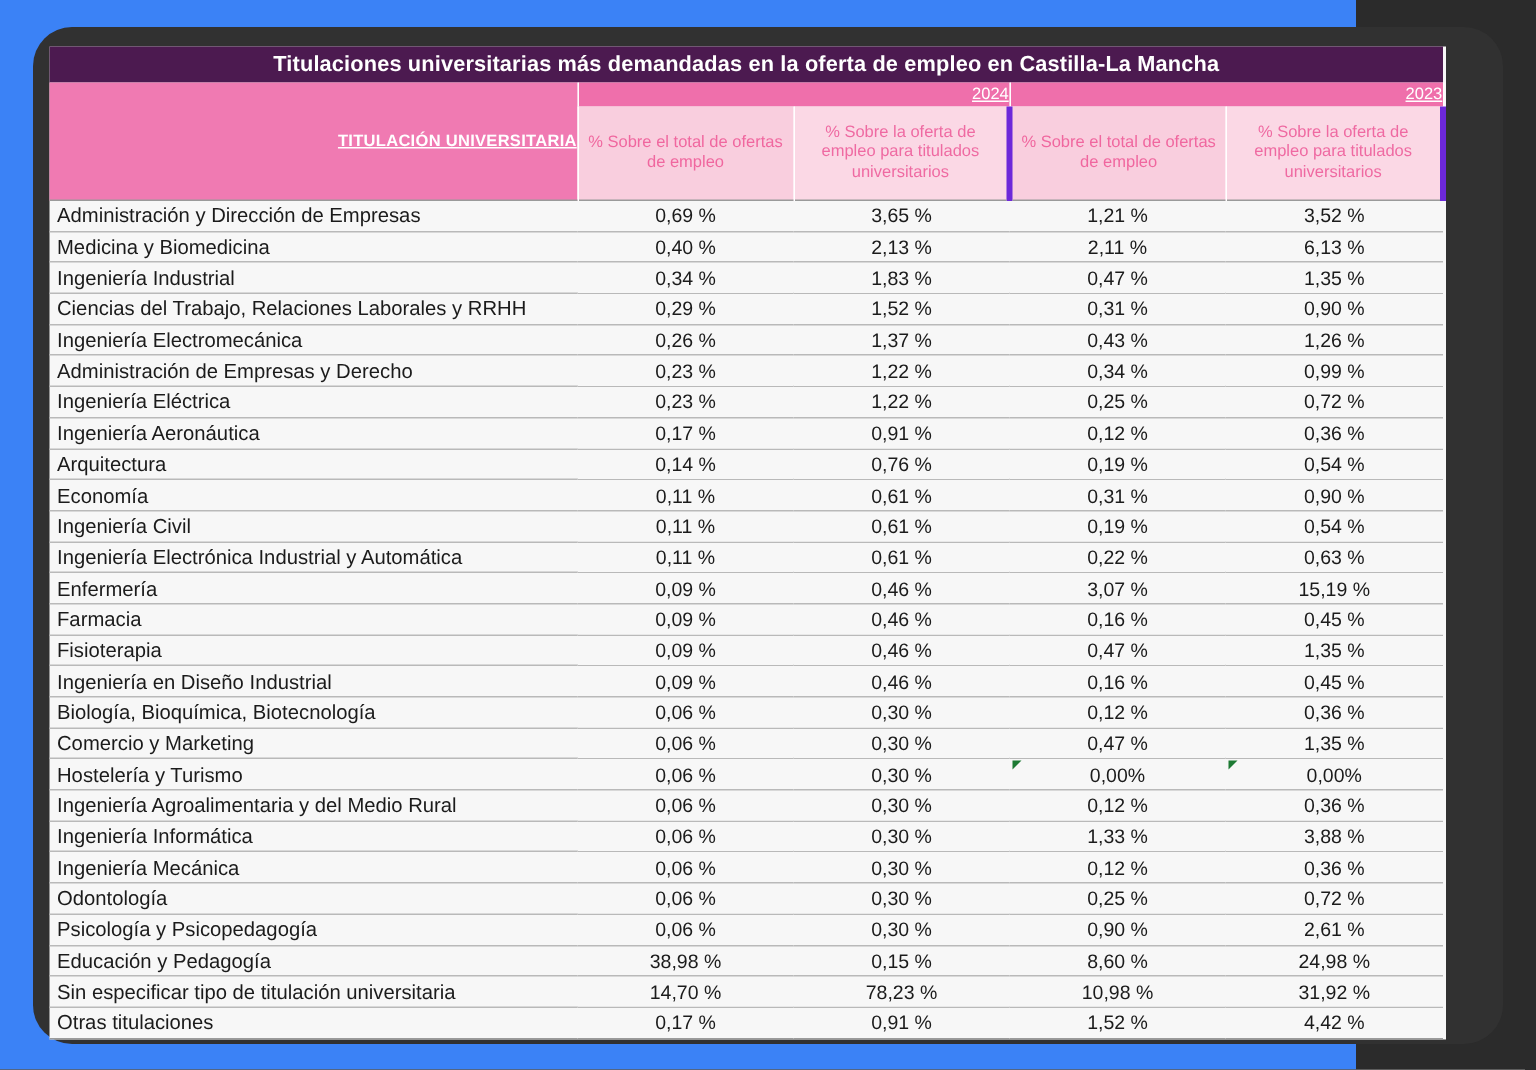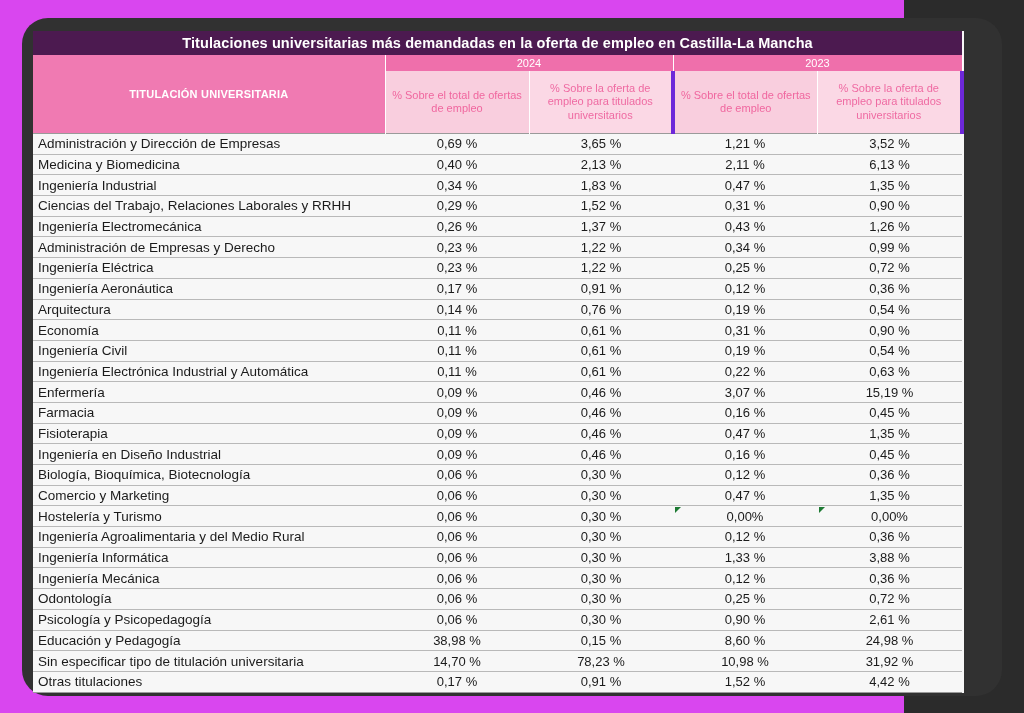--- a/index.html
+++ b/index.html
@@ -9,21 +9,21 @@
     width: 1024px;
     height: 713px;
     overflow: hidden;
     font-family: "Liberation Sans", sans-serif;
   }
 
   #stage {
     position: relative;
     width: 904px;
     height: 713px;
-    background: #d946ef;
+    background: #3b82f6;
   }
 
   
   #panel {
     position: absolute;
     left: 22px;
     top: 18px;
     width: 980px;
     height: 678px;
     background: #313131;
@@ -56,22 +56,23 @@
     padding: 0;
     letter-spacing: 0.1px;
   }
 
   
   tr.year-row td {
     height: 16px;
     padding: 0;
     font-size: 11px;
     color: #ffffff;
-    text-align: center;
+    text-align: right;
     vertical-align: middle;
+    text-decoration: underline;
   }
   td.rowhead-cell {
     background: #f07ab2;
     color: #ffffff;
     font-size: 11px;
     font-weight: bold;
     text-align: left;
     padding-left: 7px;
     letter-spacing: 0.2px;
     vertical-align: middle;

